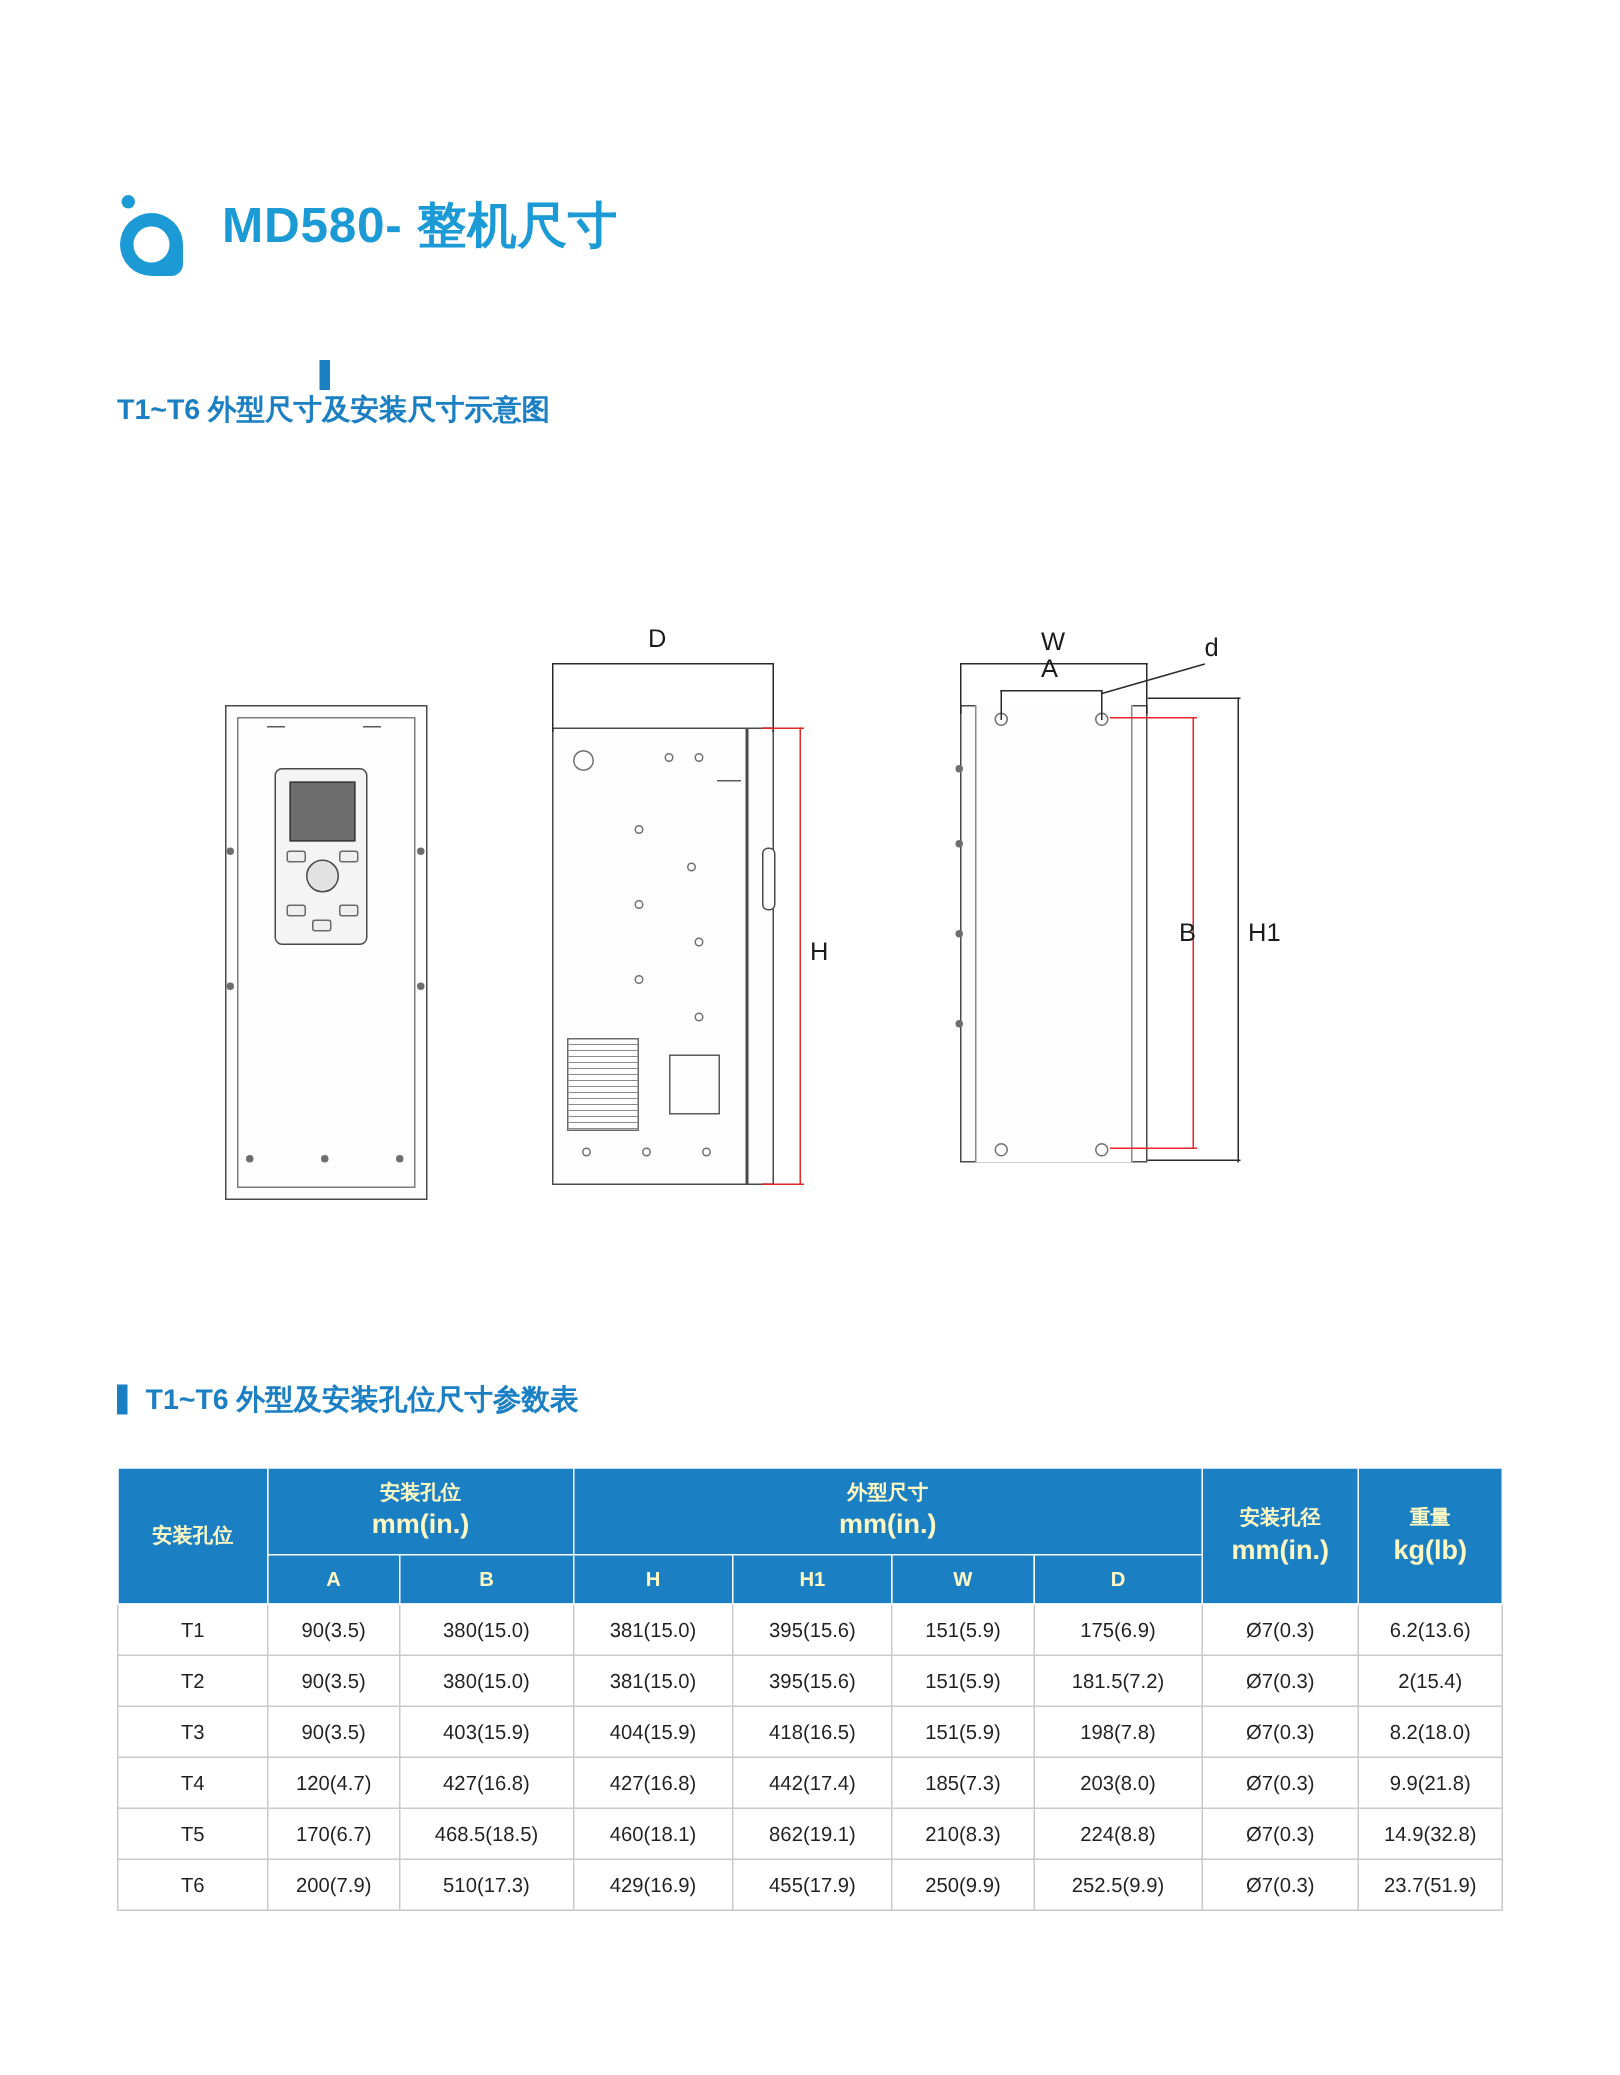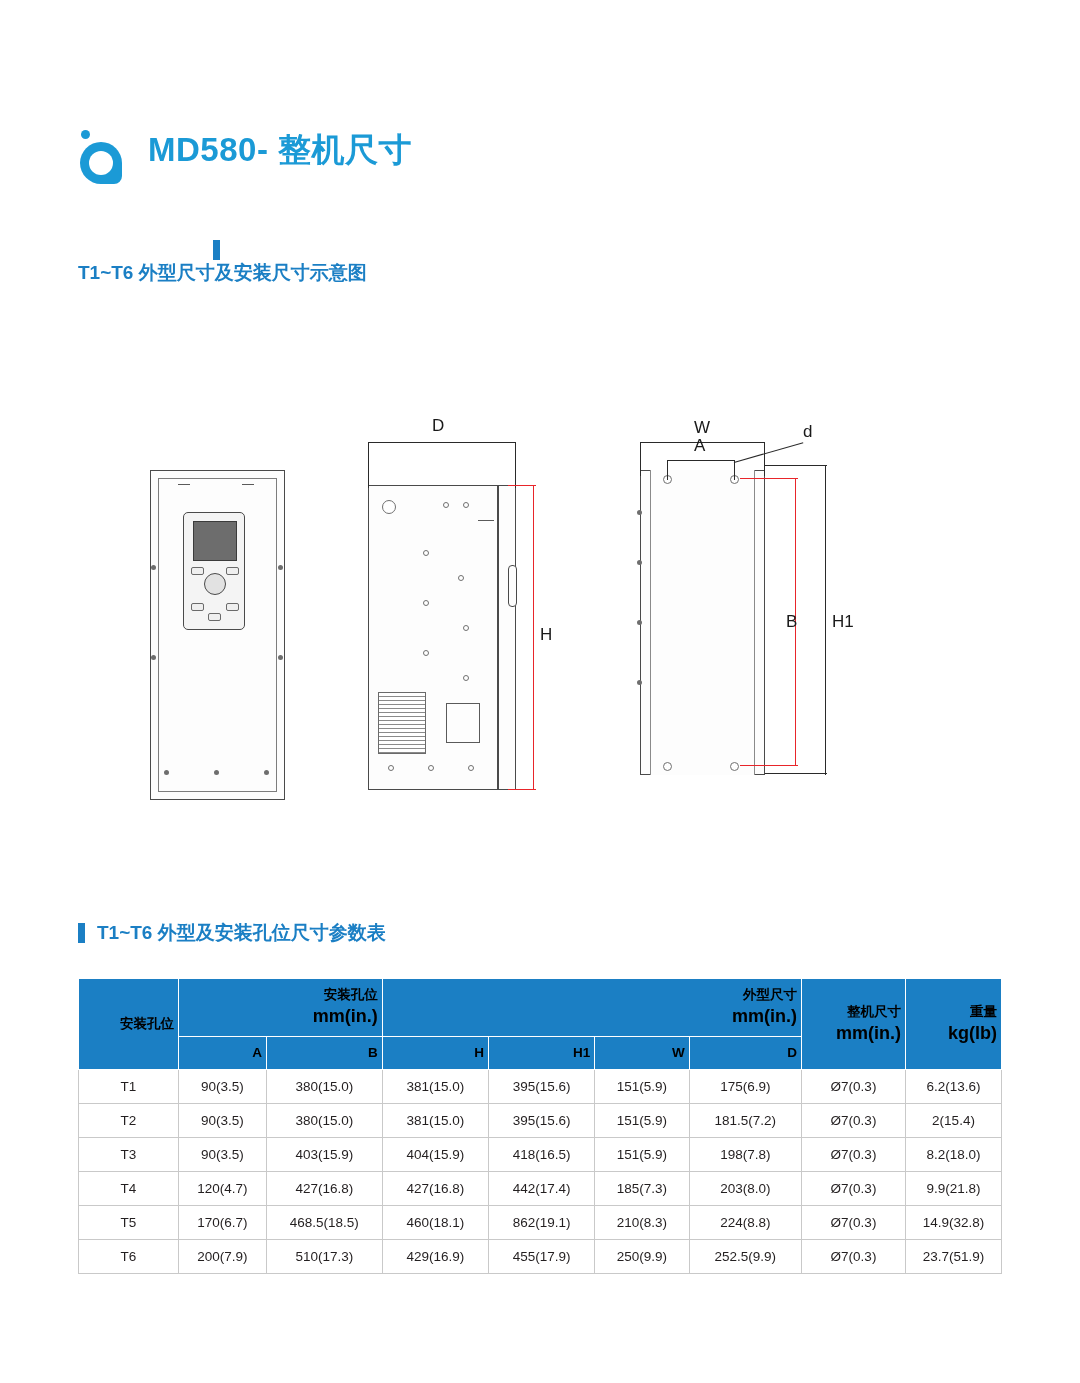--- a/index.html
+++ b/index.html
@@ -164,25 +164,25 @@
     top: 978px;
     width: 924px;
   }
   table.dim-table {
     border-collapse: collapse;
     width: 924px;
     font-size: 13.5px;
   }
   table.dim-table th {
     background: #1b7fc4;
-    color: #000000;
+    color: #fef9c3;
     font-weight: bold;
     border: 1px solid #ffffff;
     padding: 7px 4px;
-    text-align: right;
+    text-align: center;
     line-height: 1.35;
   }
   table.dim-table td {
     border: 1px solid #c9c9c9;
     padding: 9px 4px;
     text-align: center;
     color: #231f20;
     background: #ffffff;
   }
   .hdr-sub { font-size: 18px; }
@@ -317,21 +317,21 @@
         <th rowspan="2" style="width:100px;">安装孔位</th>
         <th colspan="2" style="width:204px;">
           <div>安装孔位</div>
           <div class="hdr-sub">mm(in.)</div>
         </th>
         <th colspan="4" style="width:420px;">
           <div>外型尺寸</div>
           <div class="hdr-sub">mm(in.)</div>
         </th>
         <th rowspan="2" style="width:104px;">
-          <div>整机尺寸</div>
+          <div>安装孔径</div>
           <div class="hdr-sub">mm(in.)</div>
         </th>
         <th rowspan="2" style="width:96px;">
           <div>重量</div>
           <div class="hdr-sub">kg(lb)</div>
         </th>
       </tr>
       <tr>
         <th>A</th>
         <th>B</th>

